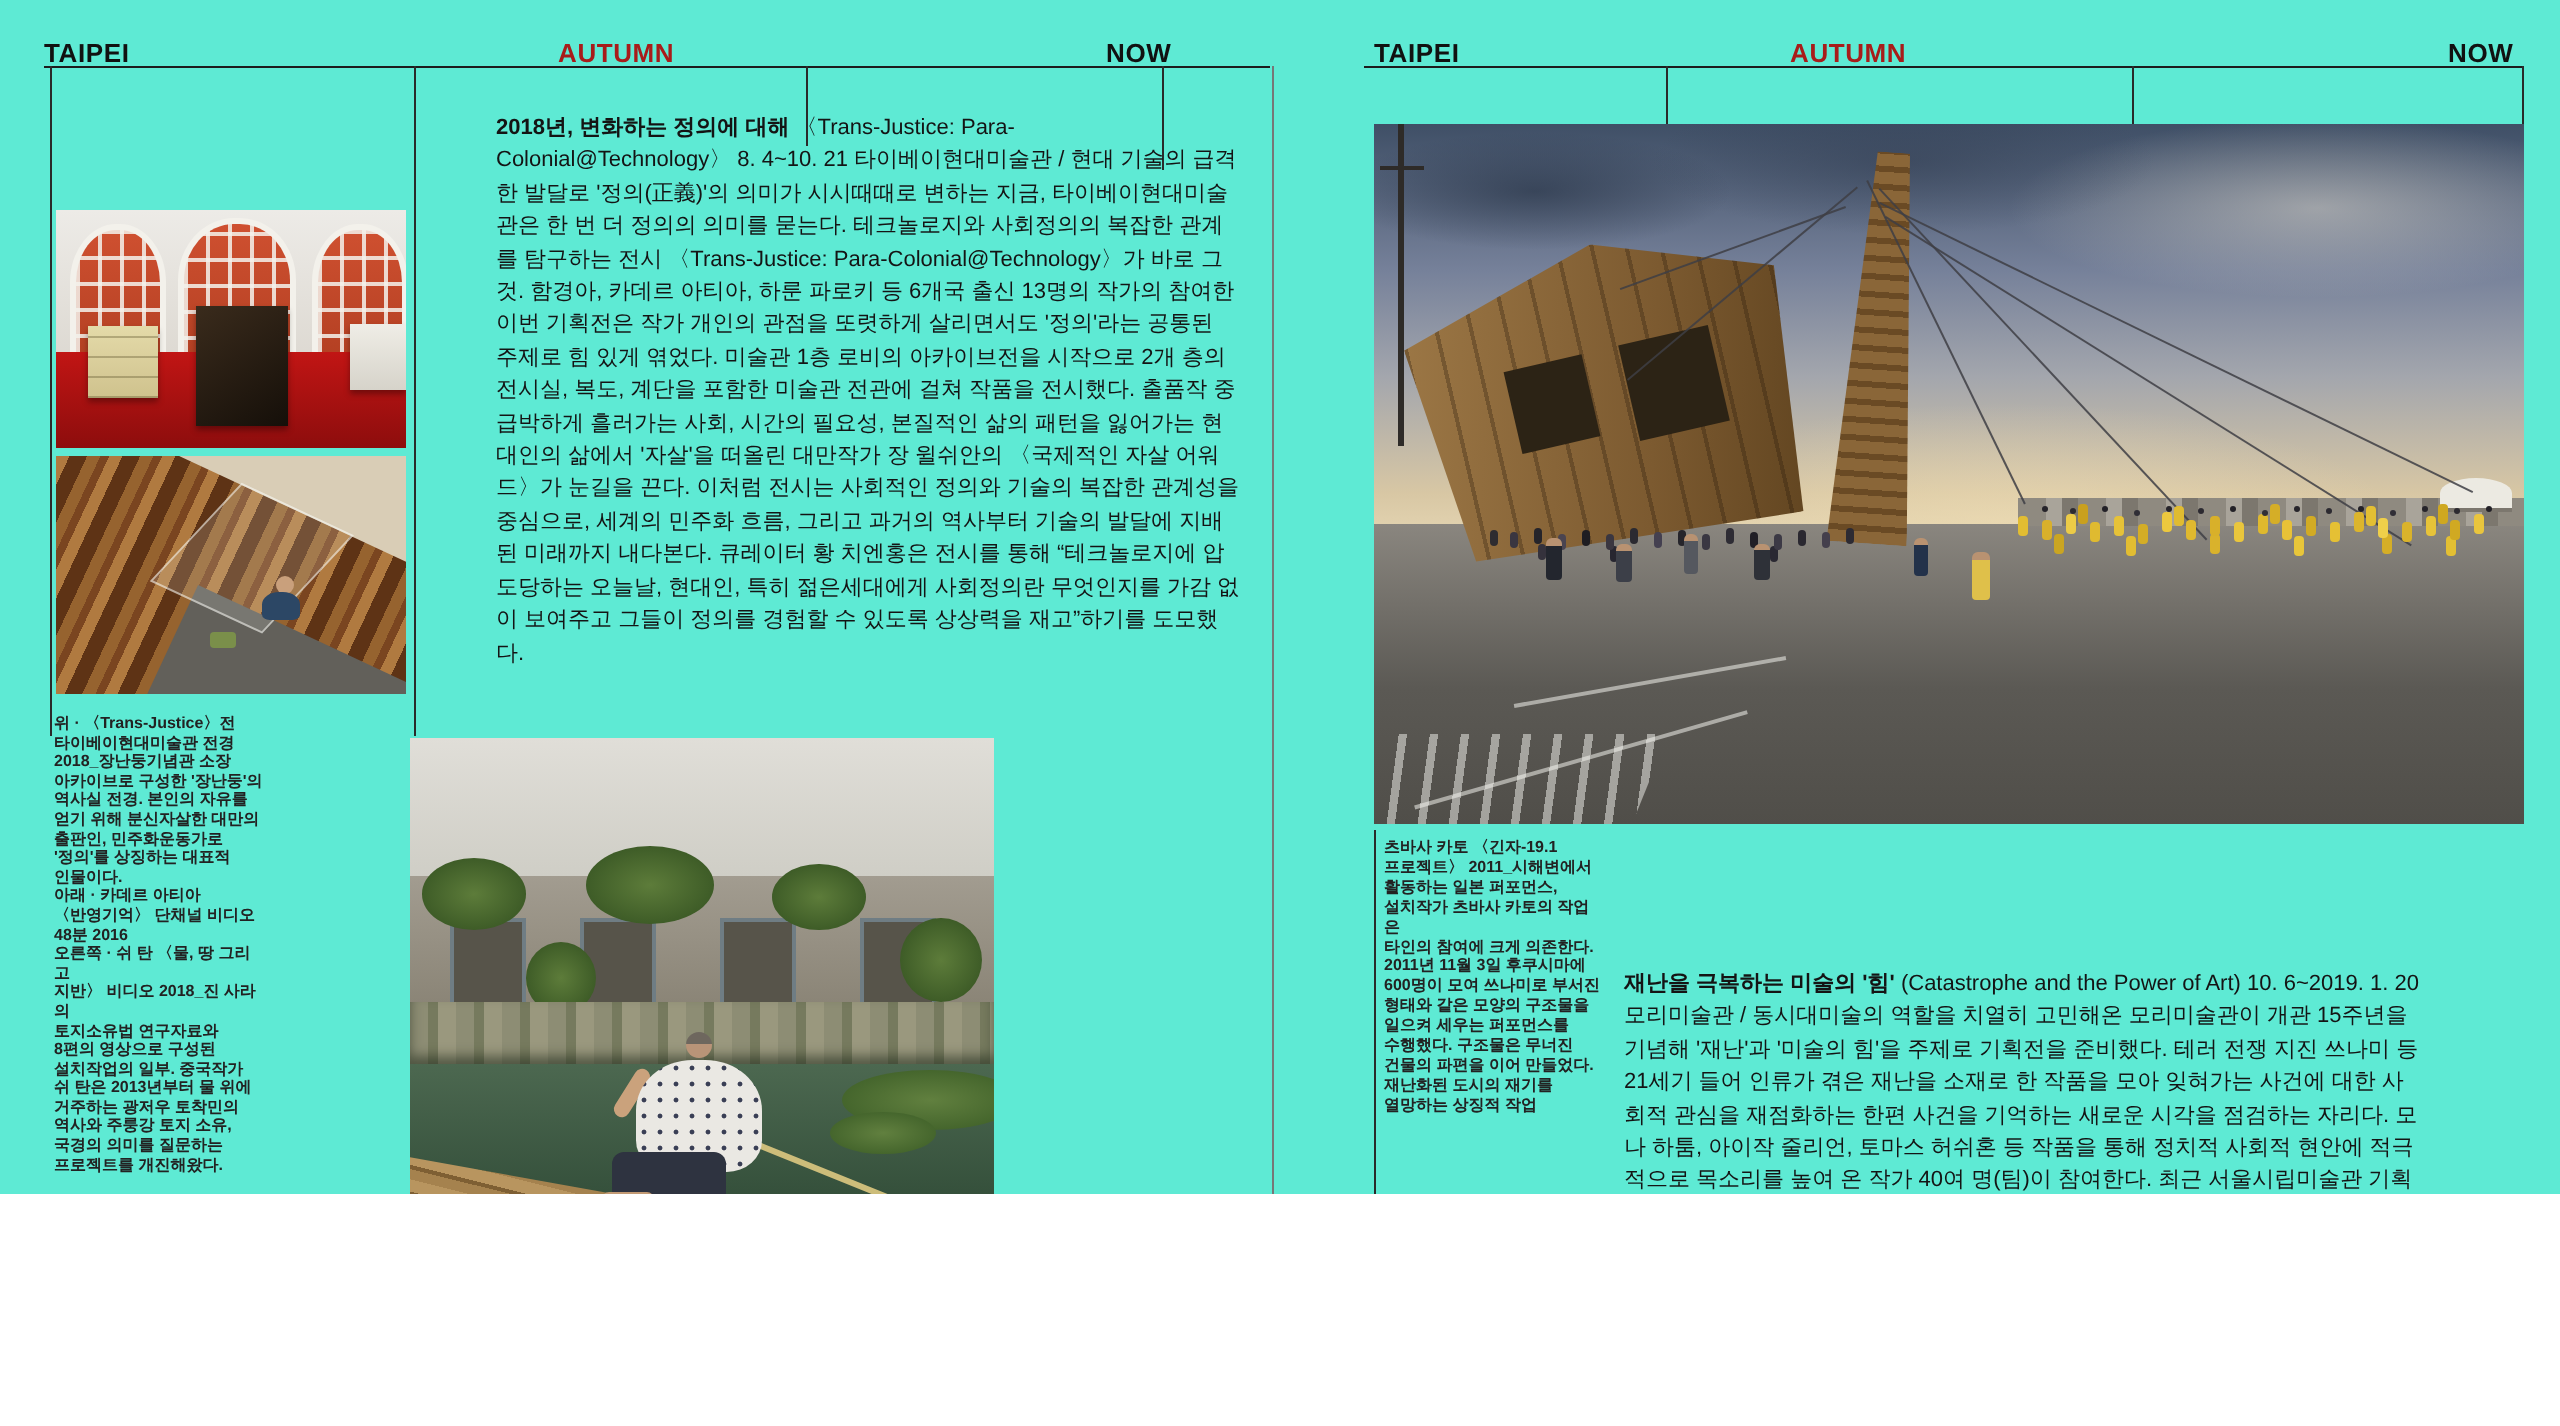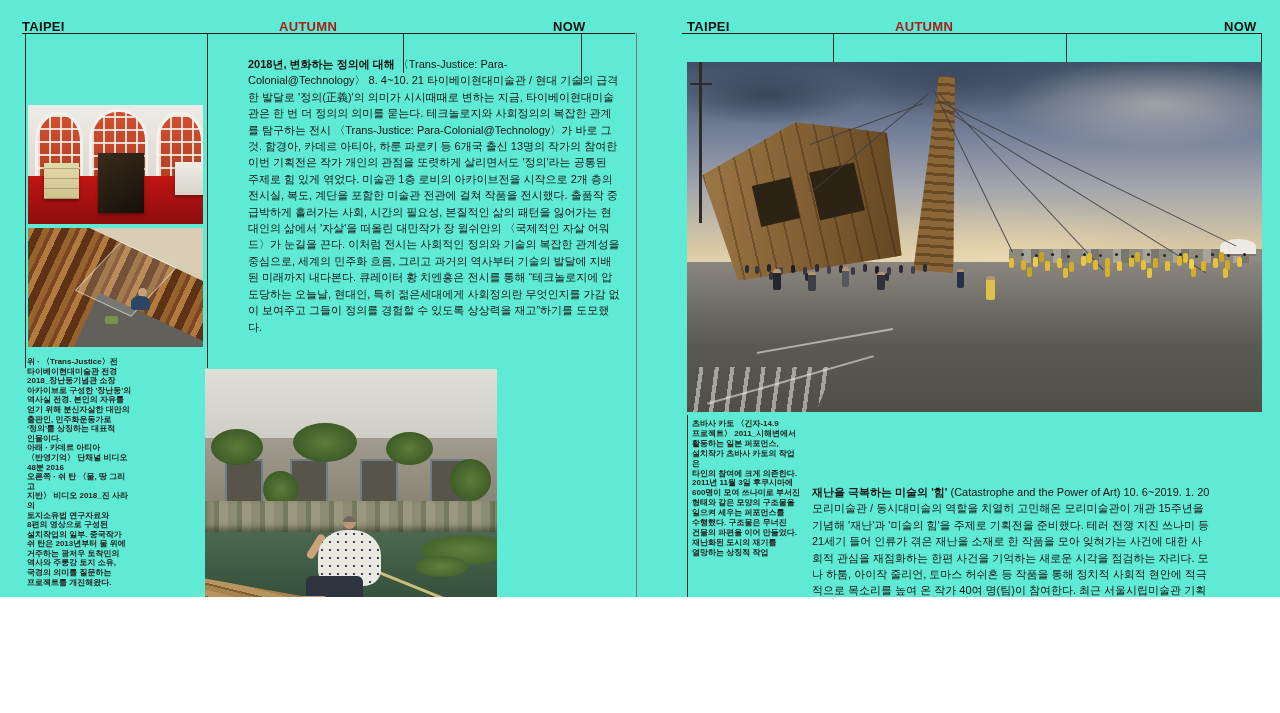--- a/index.html
+++ b/index.html
@@ -258,21 +258,21 @@
       <div class="pd-fig" style="left:27%;top:58.5%;width:7px;height:20px;background:linear-gradient(#b99271 0 18%,#55585f 18%);"></div>
       <div class="pd-fig" style="left:33%;top:60%;width:8px;height:18px;background:linear-gradient(#b99271 0 18%,#2e3138 18%);"></div>
       <div class="pd-fig" style="left:47%;top:59%;width:7px;height:19px;background:linear-gradient(#b99271 0 18%,#23324a 18%);"></div>
       <div class="pd-fig" style="left:52%;top:61%;width:9px;height:24px;background:linear-gradient(#b99271 0 16%,#dfc04a 16%);"></div>
 
       <div class="pd-mark" style="left:3%;bottom:9%;width:30%;height:2px;transform:rotate(-16deg);"></div>
       <div class="pd-mark" style="left:12%;bottom:20%;width:24%;height:2px;transform:rotate(-10deg);"></div>
       <div class="pd-zebra"></div>
     </div>
 
-    <div class="caption" style="left:692px;top:419px;width:110px;line-height:9.9px;">츠바사 카토 〈긴자-14.9
+    <div class="caption" style="left:692px;top:419px;width:110px;line-height:9.9px;">츠바사 카토 〈긴자-19.1
 프로젝트〉 2011_시해변에서
 활동하는 일본 퍼포먼스,
 설치작가 츠바사 카토의 작업은
 타인의 참여에 크게 의존한다.
 2011년 11월 3일 후쿠시마에
 600명이 모여 쓰나미로 부서진
 형태와 같은 모양의 구조물을
 일으켜 세우는 퍼포먼스를
 수행했다. 구조물은 무너진
 건물의 파편을 이어 만들었다.

